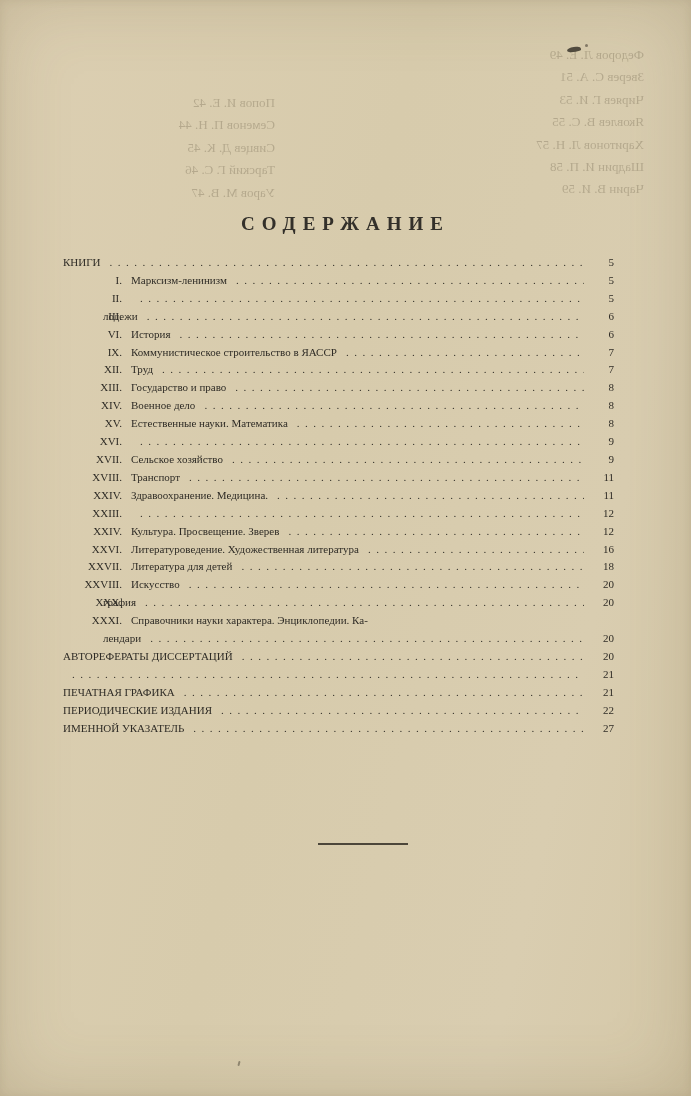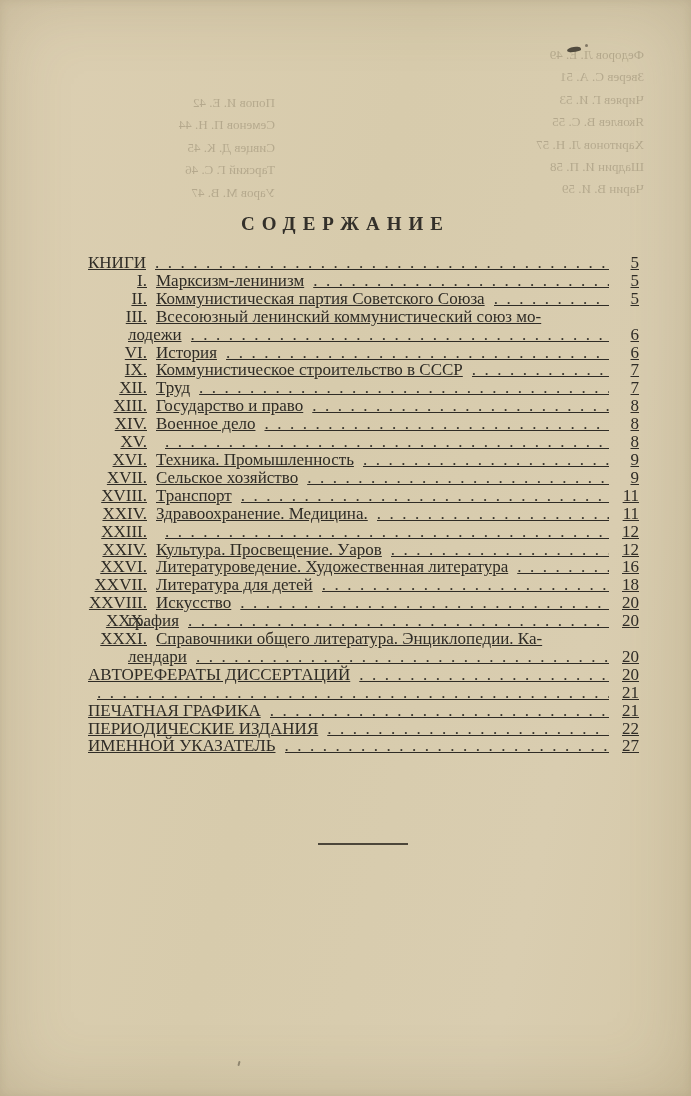--- a/index.html
+++ b/index.html
@@ -58,27 +58,26 @@
     width: 691px;
     text-align: center;
     font-size: 19px;
     font-weight: bold;
     letter-spacing: 7px;
     color: #33302a;
   }
 
   .toc {
     position: absolute;
-    left: 88px;
+    left: 63px;
     top: 254px;
     width: 551px;
-    font-size: 17px;
+    font-size: 11px;
     line-height: 17.9px;
     color: #2f2c26;
-    text-decoration: underline;
   }
   .row { display: flex; align-items: flex-start; }
   .row .num {
     flex: none;
     width: 68px;
     padding-right: 9px;
     text-align: right;
     white-space: nowrap;
   }
   .row.top .body { margin-left: 0; }
@@ -165,30 +164,28 @@
             <span class="lbl">Марксизм-ленинизм</span>
             <span class="leader">.&nbsp;&nbsp;.&nbsp;&nbsp;.&nbsp;&nbsp;.&nbsp;&nbsp;.&nbsp;&nbsp;.&nbsp;&nbsp;.&nbsp;&nbsp;.&nbsp;&nbsp;.&nbsp;&nbsp;.&nbsp;&nbsp;.&nbsp;&nbsp;.&nbsp;&nbsp;.&nbsp;&nbsp;.&nbsp;&nbsp;.&nbsp;&nbsp;.&nbsp;&nbsp;.&nbsp;&nbsp;.&nbsp;&nbsp;.&nbsp;&nbsp;.&nbsp;&nbsp;.&nbsp;&nbsp;.&nbsp;&nbsp;.&nbsp;&nbsp;.&nbsp;&nbsp;.&nbsp;&nbsp;.&nbsp;&nbsp;.&nbsp;&nbsp;.&nbsp;&nbsp;.&nbsp;&nbsp;.&nbsp;&nbsp;.&nbsp;&nbsp;.&nbsp;&nbsp;.&nbsp;&nbsp;.&nbsp;&nbsp;.&nbsp;&nbsp;.&nbsp;&nbsp;.&nbsp;&nbsp;.&nbsp;&nbsp;.&nbsp;&nbsp;.&nbsp;&nbsp;.&nbsp;&nbsp;.&nbsp;&nbsp;.&nbsp;&nbsp;.&nbsp;&nbsp;.&nbsp;&nbsp;.&nbsp;&nbsp;.&nbsp;&nbsp;.&nbsp;&nbsp;.&nbsp;&nbsp;.&nbsp;&nbsp;.&nbsp;&nbsp;.&nbsp;&nbsp;.&nbsp;&nbsp;.&nbsp;&nbsp;.&nbsp;&nbsp;.&nbsp;&nbsp;.&nbsp;&nbsp;.&nbsp;&nbsp;.&nbsp;&nbsp;.&nbsp;&nbsp;.&nbsp;&nbsp;.&nbsp;&nbsp;.&nbsp;&nbsp;.&nbsp;&nbsp;.&nbsp;&nbsp;.&nbsp;&nbsp;.&nbsp;&nbsp;.&nbsp;&nbsp;.&nbsp;&nbsp;.&nbsp;&nbsp;.&nbsp;&nbsp;.&nbsp;&nbsp;.&nbsp;&nbsp;.&nbsp;&nbsp;.&nbsp;&nbsp;.&nbsp;&nbsp;.&nbsp;&nbsp;.&nbsp;&nbsp;.&nbsp;&nbsp;.&nbsp;&nbsp;</span>
           </div>
         </div>
         <span class="pg">5</span>
       </div>
       <div class="row">
         <span class="num">II.</span>
         <div class="body">
           <div class="lastline">
-            <span class="lbl">Коммунистическая партия Советского Союза</span>
             <span class="leader">.&nbsp;&nbsp;.&nbsp;&nbsp;.&nbsp;&nbsp;.&nbsp;&nbsp;.&nbsp;&nbsp;.&nbsp;&nbsp;.&nbsp;&nbsp;.&nbsp;&nbsp;.&nbsp;&nbsp;.&nbsp;&nbsp;.&nbsp;&nbsp;.&nbsp;&nbsp;.&nbsp;&nbsp;.&nbsp;&nbsp;.&nbsp;&nbsp;.&nbsp;&nbsp;.&nbsp;&nbsp;.&nbsp;&nbsp;.&nbsp;&nbsp;.&nbsp;&nbsp;.&nbsp;&nbsp;.&nbsp;&nbsp;.&nbsp;&nbsp;.&nbsp;&nbsp;.&nbsp;&nbsp;.&nbsp;&nbsp;.&nbsp;&nbsp;.&nbsp;&nbsp;.&nbsp;&nbsp;.&nbsp;&nbsp;.&nbsp;&nbsp;.&nbsp;&nbsp;.&nbsp;&nbsp;.&nbsp;&nbsp;.&nbsp;&nbsp;.&nbsp;&nbsp;.&nbsp;&nbsp;.&nbsp;&nbsp;.&nbsp;&nbsp;.&nbsp;&nbsp;.&nbsp;&nbsp;.&nbsp;&nbsp;.&nbsp;&nbsp;.&nbsp;&nbsp;.&nbsp;&nbsp;.&nbsp;&nbsp;.&nbsp;&nbsp;.&nbsp;&nbsp;.&nbsp;&nbsp;.&nbsp;&nbsp;.&nbsp;&nbsp;.&nbsp;&nbsp;.&nbsp;&nbsp;.&nbsp;&nbsp;.&nbsp;&nbsp;.&nbsp;&nbsp;.&nbsp;&nbsp;.&nbsp;&nbsp;.&nbsp;&nbsp;.&nbsp;&nbsp;.&nbsp;&nbsp;.&nbsp;&nbsp;.&nbsp;&nbsp;.&nbsp;&nbsp;.&nbsp;&nbsp;.&nbsp;&nbsp;.&nbsp;&nbsp;.&nbsp;&nbsp;.&nbsp;&nbsp;.&nbsp;&nbsp;.&nbsp;&nbsp;.&nbsp;&nbsp;.&nbsp;&nbsp;.&nbsp;&nbsp;.&nbsp;&nbsp;.&nbsp;&nbsp;.&nbsp;&nbsp;.&nbsp;&nbsp;.&nbsp;&nbsp;.&nbsp;&nbsp;</span>
           </div>
         </div>
         <span class="pg">5</span>
       </div>
       <div class="row">
         <span class="num">III.</span>
         <div class="body">
-          <div class="preline">Всесоюзный ленинский коммунистический союз мо-</div>
           <div class="lastline cont">
             <span class="lbl">лодежи</span>
             <span class="leader">.&nbsp;&nbsp;.&nbsp;&nbsp;.&nbsp;&nbsp;.&nbsp;&nbsp;.&nbsp;&nbsp;.&nbsp;&nbsp;.&nbsp;&nbsp;.&nbsp;&nbsp;.&nbsp;&nbsp;.&nbsp;&nbsp;.&nbsp;&nbsp;.&nbsp;&nbsp;.&nbsp;&nbsp;.&nbsp;&nbsp;.&nbsp;&nbsp;.&nbsp;&nbsp;.&nbsp;&nbsp;.&nbsp;&nbsp;.&nbsp;&nbsp;.&nbsp;&nbsp;.&nbsp;&nbsp;.&nbsp;&nbsp;.&nbsp;&nbsp;.&nbsp;&nbsp;.&nbsp;&nbsp;.&nbsp;&nbsp;.&nbsp;&nbsp;.&nbsp;&nbsp;.&nbsp;&nbsp;.&nbsp;&nbsp;.&nbsp;&nbsp;.&nbsp;&nbsp;.&nbsp;&nbsp;.&nbsp;&nbsp;.&nbsp;&nbsp;.&nbsp;&nbsp;.&nbsp;&nbsp;.&nbsp;&nbsp;.&nbsp;&nbsp;.&nbsp;&nbsp;.&nbsp;&nbsp;.&nbsp;&nbsp;.&nbsp;&nbsp;.&nbsp;&nbsp;.&nbsp;&nbsp;.&nbsp;&nbsp;.&nbsp;&nbsp;.&nbsp;&nbsp;.&nbsp;&nbsp;.&nbsp;&nbsp;.&nbsp;&nbsp;.&nbsp;&nbsp;.&nbsp;&nbsp;.&nbsp;&nbsp;.&nbsp;&nbsp;.&nbsp;&nbsp;.&nbsp;&nbsp;.&nbsp;&nbsp;.&nbsp;&nbsp;.&nbsp;&nbsp;.&nbsp;&nbsp;.&nbsp;&nbsp;.&nbsp;&nbsp;.&nbsp;&nbsp;.&nbsp;&nbsp;.&nbsp;&nbsp;.&nbsp;&nbsp;.&nbsp;&nbsp;.&nbsp;&nbsp;.&nbsp;&nbsp;.&nbsp;&nbsp;.&nbsp;&nbsp;.&nbsp;&nbsp;.&nbsp;&nbsp;.&nbsp;&nbsp;.&nbsp;&nbsp;.&nbsp;&nbsp;.&nbsp;&nbsp;.&nbsp;&nbsp;.&nbsp;&nbsp;</span>
           </div>
         </div>
         <span class="pg">6</span>
       </div>
       <div class="row">
         <span class="num">VI.</span>
         <div class="body">
@@ -196,21 +193,21 @@
             <span class="lbl">История</span>
             <span class="leader">.&nbsp;&nbsp;.&nbsp;&nbsp;.&nbsp;&nbsp;.&nbsp;&nbsp;.&nbsp;&nbsp;.&nbsp;&nbsp;.&nbsp;&nbsp;.&nbsp;&nbsp;.&nbsp;&nbsp;.&nbsp;&nbsp;.&nbsp;&nbsp;.&nbsp;&nbsp;.&nbsp;&nbsp;.&nbsp;&nbsp;.&nbsp;&nbsp;.&nbsp;&nbsp;.&nbsp;&nbsp;.&nbsp;&nbsp;.&nbsp;&nbsp;.&nbsp;&nbsp;.&nbsp;&nbsp;.&nbsp;&nbsp;.&nbsp;&nbsp;.&nbsp;&nbsp;.&nbsp;&nbsp;.&nbsp;&nbsp;.&nbsp;&nbsp;.&nbsp;&nbsp;.&nbsp;&nbsp;.&nbsp;&nbsp;.&nbsp;&nbsp;.&nbsp;&nbsp;.&nbsp;&nbsp;.&nbsp;&nbsp;.&nbsp;&nbsp;.&nbsp;&nbsp;.&nbsp;&nbsp;.&nbsp;&nbsp;.&nbsp;&nbsp;.&nbsp;&nbsp;.&nbsp;&nbsp;.&nbsp;&nbsp;.&nbsp;&nbsp;.&nbsp;&nbsp;.&nbsp;&nbsp;.&nbsp;&nbsp;.&nbsp;&nbsp;.&nbsp;&nbsp;.&nbsp;&nbsp;.&nbsp;&nbsp;.&nbsp;&nbsp;.&nbsp;&nbsp;.&nbsp;&nbsp;.&nbsp;&nbsp;.&nbsp;&nbsp;.&nbsp;&nbsp;.&nbsp;&nbsp;.&nbsp;&nbsp;.&nbsp;&nbsp;.&nbsp;&nbsp;.&nbsp;&nbsp;.&nbsp;&nbsp;.&nbsp;&nbsp;.&nbsp;&nbsp;.&nbsp;&nbsp;.&nbsp;&nbsp;.&nbsp;&nbsp;.&nbsp;&nbsp;.&nbsp;&nbsp;.&nbsp;&nbsp;.&nbsp;&nbsp;.&nbsp;&nbsp;.&nbsp;&nbsp;.&nbsp;&nbsp;.&nbsp;&nbsp;.&nbsp;&nbsp;.&nbsp;&nbsp;.&nbsp;&nbsp;.&nbsp;&nbsp;.&nbsp;&nbsp;</span>
           </div>
         </div>
         <span class="pg">6</span>
       </div>
       <div class="row">
         <span class="num">IX.</span>
         <div class="body">
           <div class="lastline">
-            <span class="lbl">Коммунистическое строительство в СССР</span>
+            <span class="lbl">Коммунистическое строительство в ЯАССР</span>
             <span class="leader">.&nbsp;&nbsp;.&nbsp;&nbsp;.&nbsp;&nbsp;.&nbsp;&nbsp;.&nbsp;&nbsp;.&nbsp;&nbsp;.&nbsp;&nbsp;.&nbsp;&nbsp;.&nbsp;&nbsp;.&nbsp;&nbsp;.&nbsp;&nbsp;.&nbsp;&nbsp;.&nbsp;&nbsp;.&nbsp;&nbsp;.&nbsp;&nbsp;.&nbsp;&nbsp;.&nbsp;&nbsp;.&nbsp;&nbsp;.&nbsp;&nbsp;.&nbsp;&nbsp;.&nbsp;&nbsp;.&nbsp;&nbsp;.&nbsp;&nbsp;.&nbsp;&nbsp;.&nbsp;&nbsp;.&nbsp;&nbsp;.&nbsp;&nbsp;.&nbsp;&nbsp;.&nbsp;&nbsp;.&nbsp;&nbsp;.&nbsp;&nbsp;.&nbsp;&nbsp;.&nbsp;&nbsp;.&nbsp;&nbsp;.&nbsp;&nbsp;.&nbsp;&nbsp;.&nbsp;&nbsp;.&nbsp;&nbsp;.&nbsp;&nbsp;.&nbsp;&nbsp;.&nbsp;&nbsp;.&nbsp;&nbsp;.&nbsp;&nbsp;.&nbsp;&nbsp;.&nbsp;&nbsp;.&nbsp;&nbsp;.&nbsp;&nbsp;.&nbsp;&nbsp;.&nbsp;&nbsp;.&nbsp;&nbsp;.&nbsp;&nbsp;.&nbsp;&nbsp;.&nbsp;&nbsp;.&nbsp;&nbsp;.&nbsp;&nbsp;.&nbsp;&nbsp;.&nbsp;&nbsp;.&nbsp;&nbsp;.&nbsp;&nbsp;.&nbsp;&nbsp;.&nbsp;&nbsp;.&nbsp;&nbsp;.&nbsp;&nbsp;.&nbsp;&nbsp;.&nbsp;&nbsp;.&nbsp;&nbsp;.&nbsp;&nbsp;.&nbsp;&nbsp;.&nbsp;&nbsp;.&nbsp;&nbsp;.&nbsp;&nbsp;.&nbsp;&nbsp;.&nbsp;&nbsp;.&nbsp;&nbsp;.&nbsp;&nbsp;.&nbsp;&nbsp;.&nbsp;&nbsp;.&nbsp;&nbsp;.&nbsp;&nbsp;.&nbsp;&nbsp;</span>
           </div>
         </div>
         <span class="pg">7</span>
       </div>
       <div class="row">
         <span class="num">XII.</span>
         <div class="body">
           <div class="lastline">
             <span class="lbl">Труд</span>
@@ -236,30 +233,30 @@
             <span class="lbl">Военное дело</span>
             <span class="leader">.&nbsp;&nbsp;.&nbsp;&nbsp;.&nbsp;&nbsp;.&nbsp;&nbsp;.&nbsp;&nbsp;.&nbsp;&nbsp;.&nbsp;&nbsp;.&nbsp;&nbsp;.&nbsp;&nbsp;.&nbsp;&nbsp;.&nbsp;&nbsp;.&nbsp;&nbsp;.&nbsp;&nbsp;.&nbsp;&nbsp;.&nbsp;&nbsp;.&nbsp;&nbsp;.&nbsp;&nbsp;.&nbsp;&nbsp;.&nbsp;&nbsp;.&nbsp;&nbsp;.&nbsp;&nbsp;.&nbsp;&nbsp;.&nbsp;&nbsp;.&nbsp;&nbsp;.&nbsp;&nbsp;.&nbsp;&nbsp;.&nbsp;&nbsp;.&nbsp;&nbsp;.&nbsp;&nbsp;.&nbsp;&nbsp;.&nbsp;&nbsp;.&nbsp;&nbsp;.&nbsp;&nbsp;.&nbsp;&nbsp;.&nbsp;&nbsp;.&nbsp;&nbsp;.&nbsp;&nbsp;.&nbsp;&nbsp;.&nbsp;&nbsp;.&nbsp;&nbsp;.&nbsp;&nbsp;.&nbsp;&nbsp;.&nbsp;&nbsp;.&nbsp;&nbsp;.&nbsp;&nbsp;.&nbsp;&nbsp;.&nbsp;&nbsp;.&nbsp;&nbsp;.&nbsp;&nbsp;.&nbsp;&nbsp;.&nbsp;&nbsp;.&nbsp;&nbsp;.&nbsp;&nbsp;.&nbsp;&nbsp;.&nbsp;&nbsp;.&nbsp;&nbsp;.&nbsp;&nbsp;.&nbsp;&nbsp;.&nbsp;&nbsp;.&nbsp;&nbsp;.&nbsp;&nbsp;.&nbsp;&nbsp;.&nbsp;&nbsp;.&nbsp;&nbsp;.&nbsp;&nbsp;.&nbsp;&nbsp;.&nbsp;&nbsp;.&nbsp;&nbsp;.&nbsp;&nbsp;.&nbsp;&nbsp;.&nbsp;&nbsp;.&nbsp;&nbsp;.&nbsp;&nbsp;.&nbsp;&nbsp;.&nbsp;&nbsp;.&nbsp;&nbsp;.&nbsp;&nbsp;.&nbsp;&nbsp;.&nbsp;&nbsp;.&nbsp;&nbsp;</span>
           </div>
         </div>
         <span class="pg">8</span>
       </div>
       <div class="row">
         <span class="num">XV.</span>
         <div class="body">
           <div class="lastline">
+            <span class="lbl">Естественные науки. Математика</span>
             <span class="leader">.&nbsp;&nbsp;.&nbsp;&nbsp;.&nbsp;&nbsp;.&nbsp;&nbsp;.&nbsp;&nbsp;.&nbsp;&nbsp;.&nbsp;&nbsp;.&nbsp;&nbsp;.&nbsp;&nbsp;.&nbsp;&nbsp;.&nbsp;&nbsp;.&nbsp;&nbsp;.&nbsp;&nbsp;.&nbsp;&nbsp;.&nbsp;&nbsp;.&nbsp;&nbsp;.&nbsp;&nbsp;.&nbsp;&nbsp;.&nbsp;&nbsp;.&nbsp;&nbsp;.&nbsp;&nbsp;.&nbsp;&nbsp;.&nbsp;&nbsp;.&nbsp;&nbsp;.&nbsp;&nbsp;.&nbsp;&nbsp;.&nbsp;&nbsp;.&nbsp;&nbsp;.&nbsp;&nbsp;.&nbsp;&nbsp;.&nbsp;&nbsp;.&nbsp;&nbsp;.&nbsp;&nbsp;.&nbsp;&nbsp;.&nbsp;&nbsp;.&nbsp;&nbsp;.&nbsp;&nbsp;.&nbsp;&nbsp;.&nbsp;&nbsp;.&nbsp;&nbsp;.&nbsp;&nbsp;.&nbsp;&nbsp;.&nbsp;&nbsp;.&nbsp;&nbsp;.&nbsp;&nbsp;.&nbsp;&nbsp;.&nbsp;&nbsp;.&nbsp;&nbsp;.&nbsp;&nbsp;.&nbsp;&nbsp;.&nbsp;&nbsp;.&nbsp;&nbsp;.&nbsp;&nbsp;.&nbsp;&nbsp;.&nbsp;&nbsp;.&nbsp;&nbsp;.&nbsp;&nbsp;.&nbsp;&nbsp;.&nbsp;&nbsp;.&nbsp;&nbsp;.&nbsp;&nbsp;.&nbsp;&nbsp;.&nbsp;&nbsp;.&nbsp;&nbsp;.&nbsp;&nbsp;.&nbsp;&nbsp;.&nbsp;&nbsp;.&nbsp;&nbsp;.&nbsp;&nbsp;.&nbsp;&nbsp;.&nbsp;&nbsp;.&nbsp;&nbsp;.&nbsp;&nbsp;.&nbsp;&nbsp;.&nbsp;&nbsp;.&nbsp;&nbsp;.&nbsp;&nbsp;.&nbsp;&nbsp;.&nbsp;&nbsp;.&nbsp;&nbsp;</span>
           </div>
         </div>
         <span class="pg">8</span>
       </div>
       <div class="row">
         <span class="num">XVI.</span>
         <div class="body">
           <div class="lastline">
-            <span class="lbl">Техника. Промышленность</span>
             <span class="leader">.&nbsp;&nbsp;.&nbsp;&nbsp;.&nbsp;&nbsp;.&nbsp;&nbsp;.&nbsp;&nbsp;.&nbsp;&nbsp;.&nbsp;&nbsp;.&nbsp;&nbsp;.&nbsp;&nbsp;.&nbsp;&nbsp;.&nbsp;&nbsp;.&nbsp;&nbsp;.&nbsp;&nbsp;.&nbsp;&nbsp;.&nbsp;&nbsp;.&nbsp;&nbsp;.&nbsp;&nbsp;.&nbsp;&nbsp;.&nbsp;&nbsp;.&nbsp;&nbsp;.&nbsp;&nbsp;.&nbsp;&nbsp;.&nbsp;&nbsp;.&nbsp;&nbsp;.&nbsp;&nbsp;.&nbsp;&nbsp;.&nbsp;&nbsp;.&nbsp;&nbsp;.&nbsp;&nbsp;.&nbsp;&nbsp;.&nbsp;&nbsp;.&nbsp;&nbsp;.&nbsp;&nbsp;.&nbsp;&nbsp;.&nbsp;&nbsp;.&nbsp;&nbsp;.&nbsp;&nbsp;.&nbsp;&nbsp;.&nbsp;&nbsp;.&nbsp;&nbsp;.&nbsp;&nbsp;.&nbsp;&nbsp;.&nbsp;&nbsp;.&nbsp;&nbsp;.&nbsp;&nbsp;.&nbsp;&nbsp;.&nbsp;&nbsp;.&nbsp;&nbsp;.&nbsp;&nbsp;.&nbsp;&nbsp;.&nbsp;&nbsp;.&nbsp;&nbsp;.&nbsp;&nbsp;.&nbsp;&nbsp;.&nbsp;&nbsp;.&nbsp;&nbsp;.&nbsp;&nbsp;.&nbsp;&nbsp;.&nbsp;&nbsp;.&nbsp;&nbsp;.&nbsp;&nbsp;.&nbsp;&nbsp;.&nbsp;&nbsp;.&nbsp;&nbsp;.&nbsp;&nbsp;.&nbsp;&nbsp;.&nbsp;&nbsp;.&nbsp;&nbsp;.&nbsp;&nbsp;.&nbsp;&nbsp;.&nbsp;&nbsp;.&nbsp;&nbsp;.&nbsp;&nbsp;.&nbsp;&nbsp;.&nbsp;&nbsp;.&nbsp;&nbsp;.&nbsp;&nbsp;.&nbsp;&nbsp;.&nbsp;&nbsp;.&nbsp;&nbsp;</span>
           </div>
         </div>
         <span class="pg">9</span>
       </div>
       <div class="row">
         <span class="num">XVII.</span>
         <div class="body">
           <div class="lastline">
             <span class="lbl">Сельское хозяйство</span>
@@ -294,21 +291,21 @@
           <div class="lastline">
             <span class="leader">.&nbsp;&nbsp;.&nbsp;&nbsp;.&nbsp;&nbsp;.&nbsp;&nbsp;.&nbsp;&nbsp;.&nbsp;&nbsp;.&nbsp;&nbsp;.&nbsp;&nbsp;.&nbsp;&nbsp;.&nbsp;&nbsp;.&nbsp;&nbsp;.&nbsp;&nbsp;.&nbsp;&nbsp;.&nbsp;&nbsp;.&nbsp;&nbsp;.&nbsp;&nbsp;.&nbsp;&nbsp;.&nbsp;&nbsp;.&nbsp;&nbsp;.&nbsp;&nbsp;.&nbsp;&nbsp;.&nbsp;&nbsp;.&nbsp;&nbsp;.&nbsp;&nbsp;.&nbsp;&nbsp;.&nbsp;&nbsp;.&nbsp;&nbsp;.&nbsp;&nbsp;.&nbsp;&nbsp;.&nbsp;&nbsp;.&nbsp;&nbsp;.&nbsp;&nbsp;.&nbsp;&nbsp;.&nbsp;&nbsp;.&nbsp;&nbsp;.&nbsp;&nbsp;.&nbsp;&nbsp;.&nbsp;&nbsp;.&nbsp;&nbsp;.&nbsp;&nbsp;.&nbsp;&nbsp;.&nbsp;&nbsp;.&nbsp;&nbsp;.&nbsp;&nbsp;.&nbsp;&nbsp;.&nbsp;&nbsp;.&nbsp;&nbsp;.&nbsp;&nbsp;.&nbsp;&nbsp;.&nbsp;&nbsp;.&nbsp;&nbsp;.&nbsp;&nbsp;.&nbsp;&nbsp;.&nbsp;&nbsp;.&nbsp;&nbsp;.&nbsp;&nbsp;.&nbsp;&nbsp;.&nbsp;&nbsp;.&nbsp;&nbsp;.&nbsp;&nbsp;.&nbsp;&nbsp;.&nbsp;&nbsp;.&nbsp;&nbsp;.&nbsp;&nbsp;.&nbsp;&nbsp;.&nbsp;&nbsp;.&nbsp;&nbsp;.&nbsp;&nbsp;.&nbsp;&nbsp;.&nbsp;&nbsp;.&nbsp;&nbsp;.&nbsp;&nbsp;.&nbsp;&nbsp;.&nbsp;&nbsp;.&nbsp;&nbsp;.&nbsp;&nbsp;.&nbsp;&nbsp;.&nbsp;&nbsp;.&nbsp;&nbsp;.&nbsp;&nbsp;</span>
           </div>
         </div>
         <span class="pg">12</span>
       </div>
       <div class="row">
         <span class="num">XXIV.</span>
         <div class="body">
           <div class="lastline">
-            <span class="lbl">Культура. Просвещение. Уаров</span>
+            <span class="lbl">Культура. Просвещение. Зверев</span>
             <span class="leader">.&nbsp;&nbsp;.&nbsp;&nbsp;.&nbsp;&nbsp;.&nbsp;&nbsp;.&nbsp;&nbsp;.&nbsp;&nbsp;.&nbsp;&nbsp;.&nbsp;&nbsp;.&nbsp;&nbsp;.&nbsp;&nbsp;.&nbsp;&nbsp;.&nbsp;&nbsp;.&nbsp;&nbsp;.&nbsp;&nbsp;.&nbsp;&nbsp;.&nbsp;&nbsp;.&nbsp;&nbsp;.&nbsp;&nbsp;.&nbsp;&nbsp;.&nbsp;&nbsp;.&nbsp;&nbsp;.&nbsp;&nbsp;.&nbsp;&nbsp;.&nbsp;&nbsp;.&nbsp;&nbsp;.&nbsp;&nbsp;.&nbsp;&nbsp;.&nbsp;&nbsp;.&nbsp;&nbsp;.&nbsp;&nbsp;.&nbsp;&nbsp;.&nbsp;&nbsp;.&nbsp;&nbsp;.&nbsp;&nbsp;.&nbsp;&nbsp;.&nbsp;&nbsp;.&nbsp;&nbsp;.&nbsp;&nbsp;.&nbsp;&nbsp;.&nbsp;&nbsp;.&nbsp;&nbsp;.&nbsp;&nbsp;.&nbsp;&nbsp;.&nbsp;&nbsp;.&nbsp;&nbsp;.&nbsp;&nbsp;.&nbsp;&nbsp;.&nbsp;&nbsp;.&nbsp;&nbsp;.&nbsp;&nbsp;.&nbsp;&nbsp;.&nbsp;&nbsp;.&nbsp;&nbsp;.&nbsp;&nbsp;.&nbsp;&nbsp;.&nbsp;&nbsp;.&nbsp;&nbsp;.&nbsp;&nbsp;.&nbsp;&nbsp;.&nbsp;&nbsp;.&nbsp;&nbsp;.&nbsp;&nbsp;.&nbsp;&nbsp;.&nbsp;&nbsp;.&nbsp;&nbsp;.&nbsp;&nbsp;.&nbsp;&nbsp;.&nbsp;&nbsp;.&nbsp;&nbsp;.&nbsp;&nbsp;.&nbsp;&nbsp;.&nbsp;&nbsp;.&nbsp;&nbsp;.&nbsp;&nbsp;.&nbsp;&nbsp;.&nbsp;&nbsp;.&nbsp;&nbsp;.&nbsp;&nbsp;.&nbsp;&nbsp;.&nbsp;&nbsp;</span>
           </div>
         </div>
         <span class="pg">12</span>
       </div>
       <div class="row">
         <span class="num">XXVI.</span>
         <div class="body">
           <div class="lastline">
             <span class="lbl">Литературоведение. Художественная литература</span>
@@ -343,21 +340,21 @@
           <div class="lastline cont">
             <span class="lbl">графия</span>
             <span class="leader">.&nbsp;&nbsp;.&nbsp;&nbsp;.&nbsp;&nbsp;.&nbsp;&nbsp;.&nbsp;&nbsp;.&nbsp;&nbsp;.&nbsp;&nbsp;.&nbsp;&nbsp;.&nbsp;&nbsp;.&nbsp;&nbsp;.&nbsp;&nbsp;.&nbsp;&nbsp;.&nbsp;&nbsp;.&nbsp;&nbsp;.&nbsp;&nbsp;.&nbsp;&nbsp;.&nbsp;&nbsp;.&nbsp;&nbsp;.&nbsp;&nbsp;.&nbsp;&nbsp;.&nbsp;&nbsp;.&nbsp;&nbsp;.&nbsp;&nbsp;.&nbsp;&nbsp;.&nbsp;&nbsp;.&nbsp;&nbsp;.&nbsp;&nbsp;.&nbsp;&nbsp;.&nbsp;&nbsp;.&nbsp;&nbsp;.&nbsp;&nbsp;.&nbsp;&nbsp;.&nbsp;&nbsp;.&nbsp;&nbsp;.&nbsp;&nbsp;.&nbsp;&nbsp;.&nbsp;&nbsp;.&nbsp;&nbsp;.&nbsp;&nbsp;.&nbsp;&nbsp;.&nbsp;&nbsp;.&nbsp;&nbsp;.&nbsp;&nbsp;.&nbsp;&nbsp;.&nbsp;&nbsp;.&nbsp;&nbsp;.&nbsp;&nbsp;.&nbsp;&nbsp;.&nbsp;&nbsp;.&nbsp;&nbsp;.&nbsp;&nbsp;.&nbsp;&nbsp;.&nbsp;&nbsp;.&nbsp;&nbsp;.&nbsp;&nbsp;.&nbsp;&nbsp;.&nbsp;&nbsp;.&nbsp;&nbsp;.&nbsp;&nbsp;.&nbsp;&nbsp;.&nbsp;&nbsp;.&nbsp;&nbsp;.&nbsp;&nbsp;.&nbsp;&nbsp;.&nbsp;&nbsp;.&nbsp;&nbsp;.&nbsp;&nbsp;.&nbsp;&nbsp;.&nbsp;&nbsp;.&nbsp;&nbsp;.&nbsp;&nbsp;.&nbsp;&nbsp;.&nbsp;&nbsp;.&nbsp;&nbsp;.&nbsp;&nbsp;.&nbsp;&nbsp;.&nbsp;&nbsp;.&nbsp;&nbsp;.&nbsp;&nbsp;.&nbsp;&nbsp;</span>
           </div>
         </div>
         <span class="pg">20</span>
       </div>
       <div class="row">
         <span class="num">XXXI.</span>
         <div class="body">
-          <div class="preline">Справочники общего литература. Энциклопедии. Ка-</div>
+          <div class="preline">Справочники науки характера. Энциклопедии. Ка-</div>
           <div class="lastline cont">
             <span class="lbl">лендари</span>
             <span class="leader">.&nbsp;&nbsp;.&nbsp;&nbsp;.&nbsp;&nbsp;.&nbsp;&nbsp;.&nbsp;&nbsp;.&nbsp;&nbsp;.&nbsp;&nbsp;.&nbsp;&nbsp;.&nbsp;&nbsp;.&nbsp;&nbsp;.&nbsp;&nbsp;.&nbsp;&nbsp;.&nbsp;&nbsp;.&nbsp;&nbsp;.&nbsp;&nbsp;.&nbsp;&nbsp;.&nbsp;&nbsp;.&nbsp;&nbsp;.&nbsp;&nbsp;.&nbsp;&nbsp;.&nbsp;&nbsp;.&nbsp;&nbsp;.&nbsp;&nbsp;.&nbsp;&nbsp;.&nbsp;&nbsp;.&nbsp;&nbsp;.&nbsp;&nbsp;.&nbsp;&nbsp;.&nbsp;&nbsp;.&nbsp;&nbsp;.&nbsp;&nbsp;.&nbsp;&nbsp;.&nbsp;&nbsp;.&nbsp;&nbsp;.&nbsp;&nbsp;.&nbsp;&nbsp;.&nbsp;&nbsp;.&nbsp;&nbsp;.&nbsp;&nbsp;.&nbsp;&nbsp;.&nbsp;&nbsp;.&nbsp;&nbsp;.&nbsp;&nbsp;.&nbsp;&nbsp;.&nbsp;&nbsp;.&nbsp;&nbsp;.&nbsp;&nbsp;.&nbsp;&nbsp;.&nbsp;&nbsp;.&nbsp;&nbsp;.&nbsp;&nbsp;.&nbsp;&nbsp;.&nbsp;&nbsp;.&nbsp;&nbsp;.&nbsp;&nbsp;.&nbsp;&nbsp;.&nbsp;&nbsp;.&nbsp;&nbsp;.&nbsp;&nbsp;.&nbsp;&nbsp;.&nbsp;&nbsp;.&nbsp;&nbsp;.&nbsp;&nbsp;.&nbsp;&nbsp;.&nbsp;&nbsp;.&nbsp;&nbsp;.&nbsp;&nbsp;.&nbsp;&nbsp;.&nbsp;&nbsp;.&nbsp;&nbsp;.&nbsp;&nbsp;.&nbsp;&nbsp;.&nbsp;&nbsp;.&nbsp;&nbsp;.&nbsp;&nbsp;.&nbsp;&nbsp;.&nbsp;&nbsp;.&nbsp;&nbsp;.&nbsp;&nbsp;.&nbsp;&nbsp;</span>
           </div>
         </div>
         <span class="pg">20</span>
       </div>
       <div class="row top">
         <div class="body">
           <div class="lastline">

